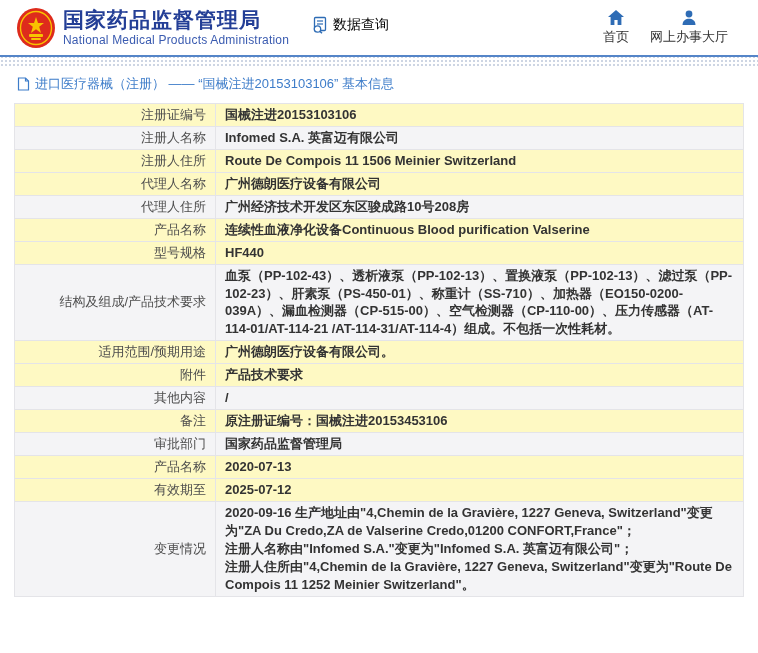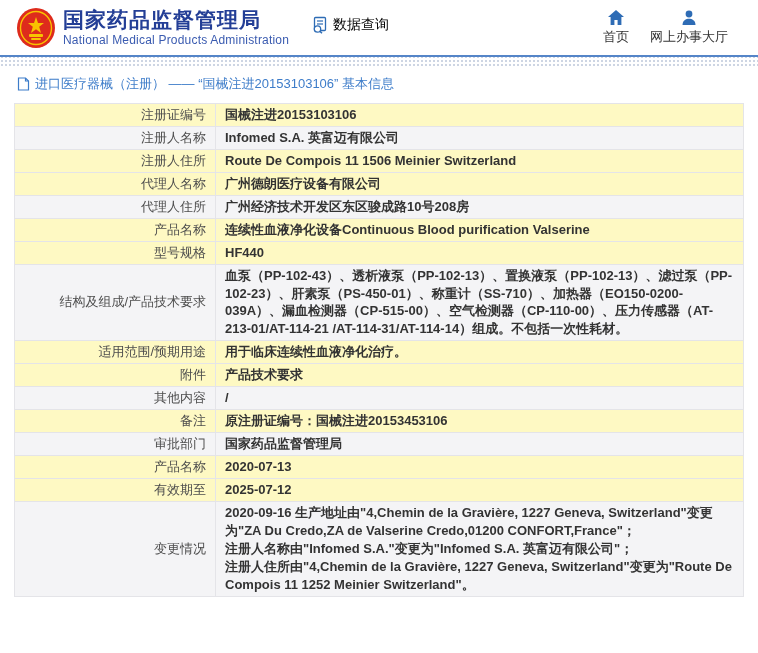--- a/index.html
+++ b/index.html
@@ -191,29 +191,29 @@
     </td>
     <td class="value-cell">
       <span>HF440</span>
     </td>
   </tr>
           <tr class="row-even">
     <td class="label-cell">
       <span>结构及组成/产品技术要求</span>
     </td>
     <td class="value-cell">
-      <span>血泵（PP-102-43）、透析液泵（PP-102-13）、置换液泵（PP-102-13）、滤过泵（PP-102-23）、肝素泵（PS-450-01）、称重计（SS-710）、加热器（EO150-0200-039A）、漏血检测器（CP-515-00）、空气检测器（CP-110-00）、压力传感器（AT-213-01/AT-114-21 /AT-114-31/AT-114-14）组成。不包括一次性耗材。</span>
+      <span>血泵（PP-102-43）、透析液泵（PP-102-13）、置换液泵（PP-102-13）、滤过泵（PP-102-23）、肝素泵（PS-450-01）、称重计（SS-710）、加热器（EO150-0200-039A）、漏血检测器（CP-515-00）、空气检测器（CP-110-00）、压力传感器（AT-114-01/AT-114-21 /AT-114-31/AT-114-4）组成。不包括一次性耗材。</span>
     </td>
   </tr>
           <tr class="row-odd">
     <td class="label-cell">
       <span>适用范围/预期用途</span>
     </td>
     <td class="value-cell">
-      <span>用于临床连续性血液净化治疗。</span>
+      <span>广州德朗医疗设备有限公司。</span>
     </td>
   </tr>
           <tr class="row-odd">
     <td class="label-cell">
       <span>附件</span>
     </td>
     <td class="value-cell">
       <span>产品技术要求</span>
     </td>
   </tr>

